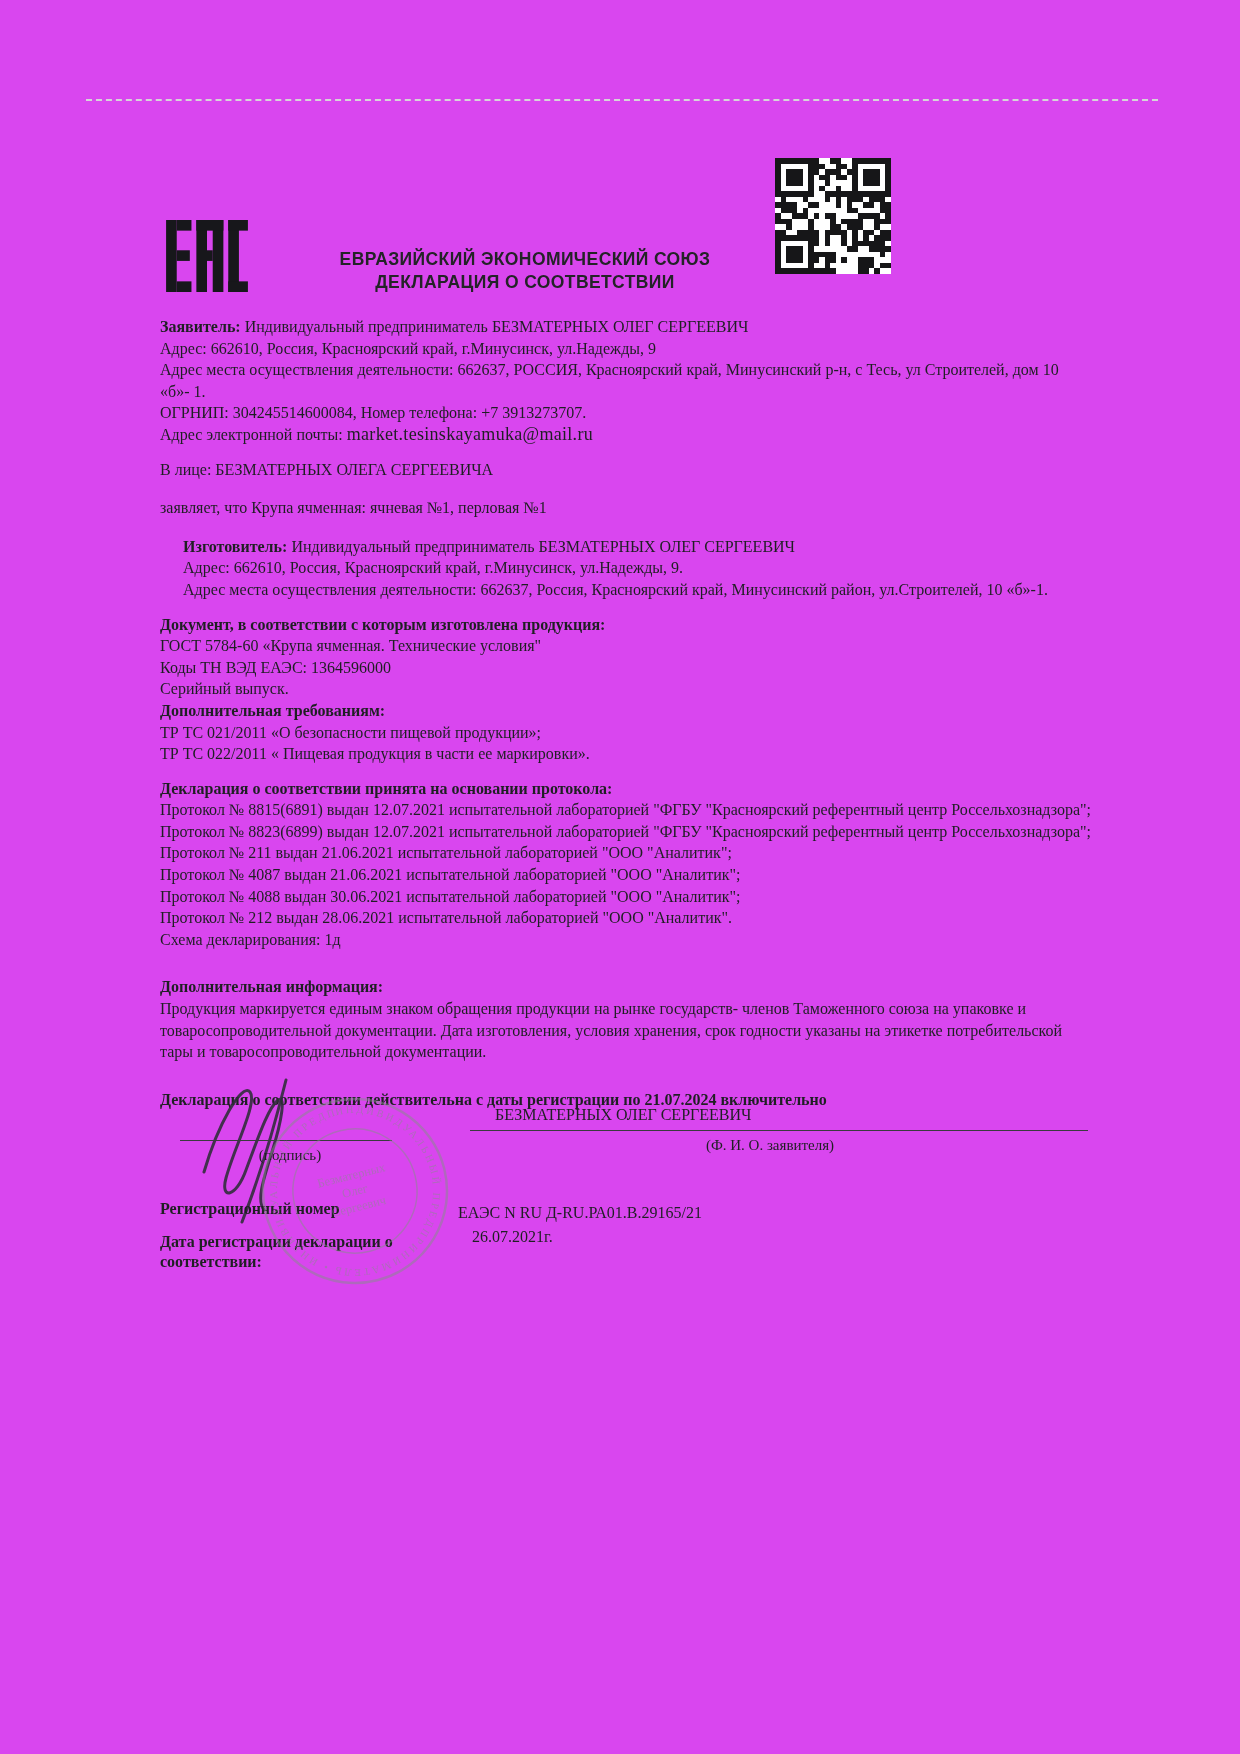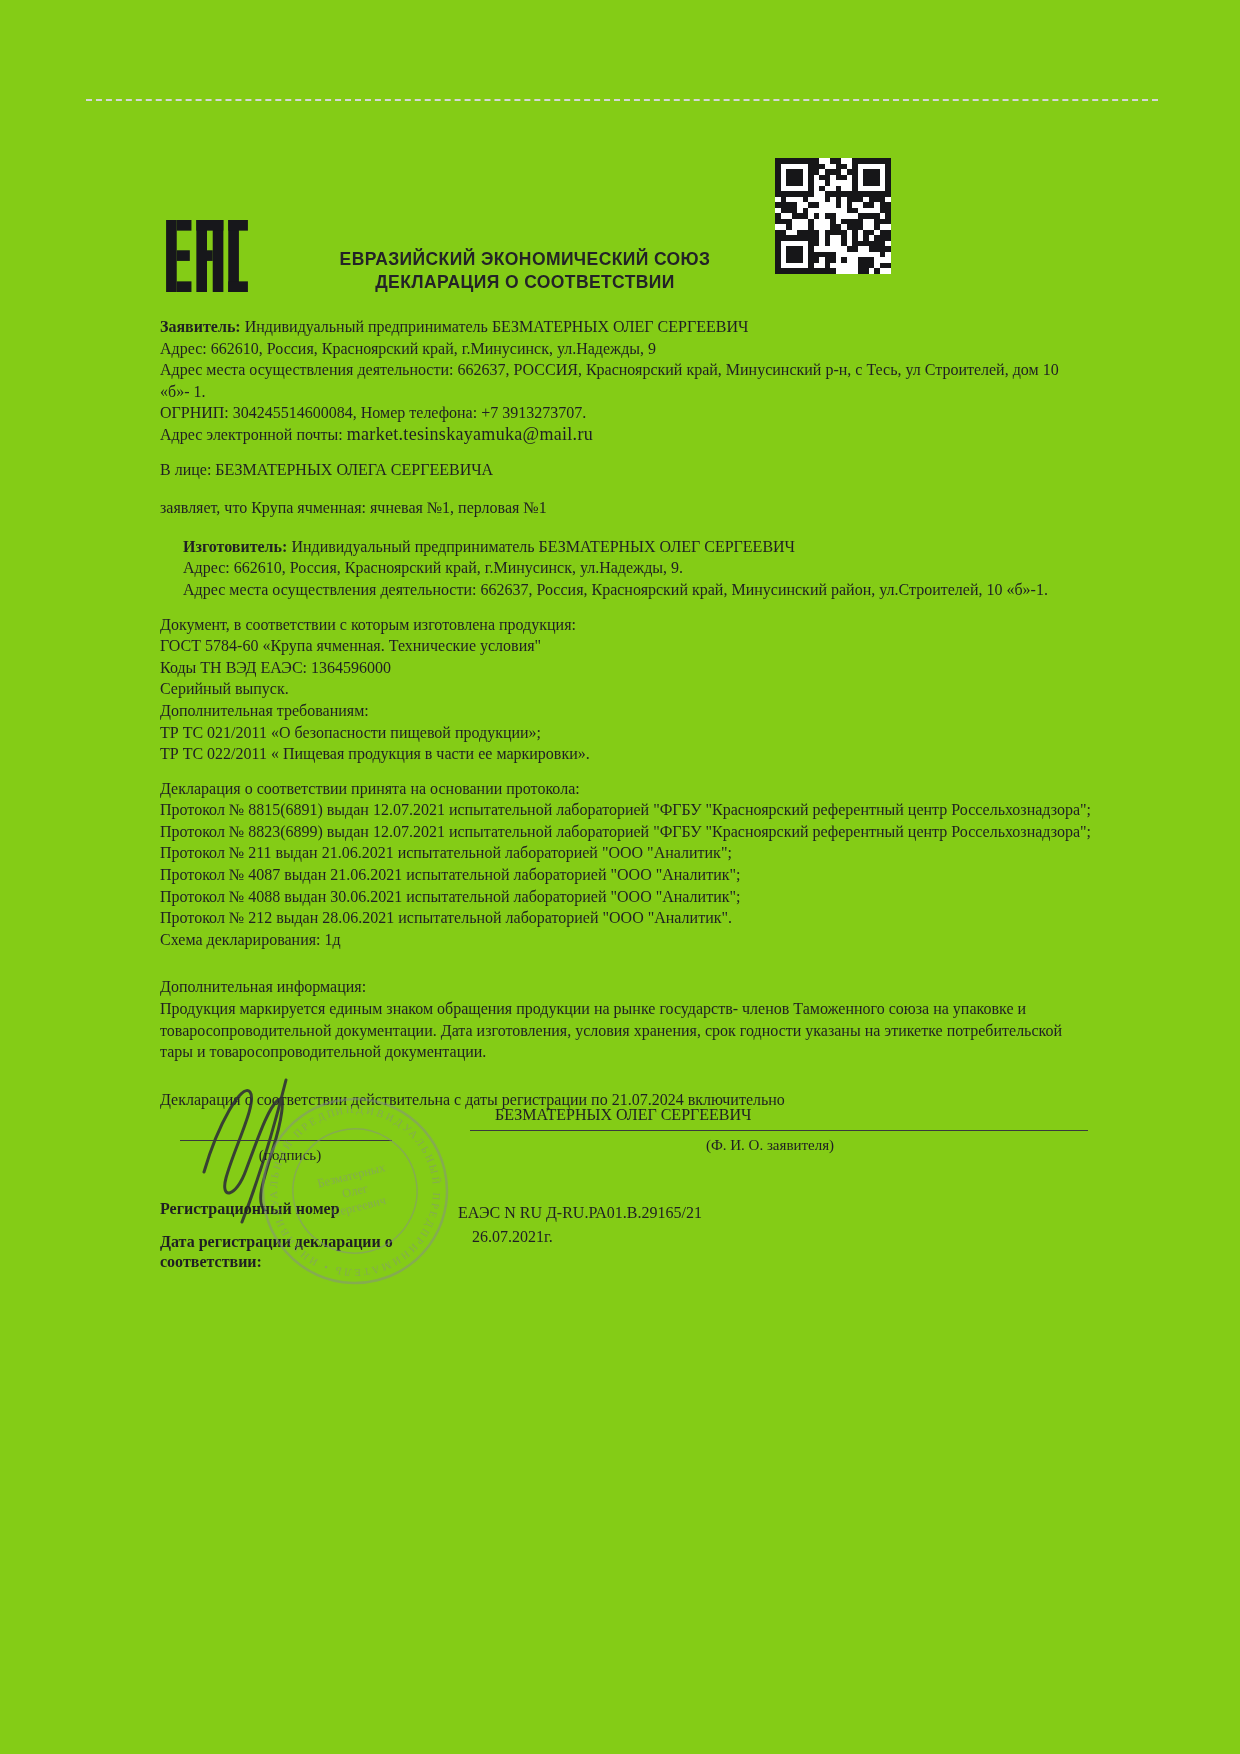--- a/index.html
+++ b/index.html
@@ -1,31 +1,31 @@
 <!DOCTYPE html>
 <html><head>
 <meta charset="utf-8">
 <style>
   html,body{margin:0;padding:0;background:#ffffff;}
-  .page{position:relative;width:1240px;height:1754px;background:#84cc16;overflow:hidden;
+  .page{position:relative;width:1240px;height:1754px;background:#d946ef;overflow:hidden;
         font-family:"Liberation Serif", serif;color:#1f1f23;}
   .top-rule{position:absolute;top:99px;left:86px;width:1072px;border-top:2px dashed #d6d6d8;}
 
   .eac-logo{position:absolute;left:166px;top:220px;}
   .titles{position:absolute;left:290px;top:248px;width:470px;text-align:center;
           font-family:"Liberation Sans", sans-serif;font-weight:700;font-size:17.5px;
           line-height:23px;letter-spacing:.4px;color:#232327;}
   .qr{position:absolute;left:775px;top:158px;width:116px;height:116px;display:grid;
       grid-template-columns:repeat(21,1fr);grid-template-rows:repeat(21,1fr);background:#fff;}
   .qr i{display:block;}
   .qr i.on{background:#161618;}
 
   .body{position:absolute;left:160px;top:316px;width:932px;font-size:16px;line-height:21.6px;}
   .body p{margin:0;}
-  .bold{font-weight:400;}
+  .bold{font-weight:700;}
   .gap-sm{margin-top:13px !important;}
   .gap{margin-top:17px !important;margin-left:23px;}
   .gap-lg{margin-top:26px !important;}
   .email{font-size:18px;letter-spacing:.3px;}
 
   .sig-section{position:relative;margin-top:16px;height:240px;}
   .sign-svg{position:absolute;left:30px;top:-50px;}
   .line-left{position:absolute;left:20px;top:14px;width:212px;border-top:1.5px solid #3a3a3e;}
   .caption-left{position:absolute;left:60px;top:19px;width:140px;text-align:center;font-size:15px;}
   .name-right{position:absolute;left:335px;top:-22px;font-size:16px;}

